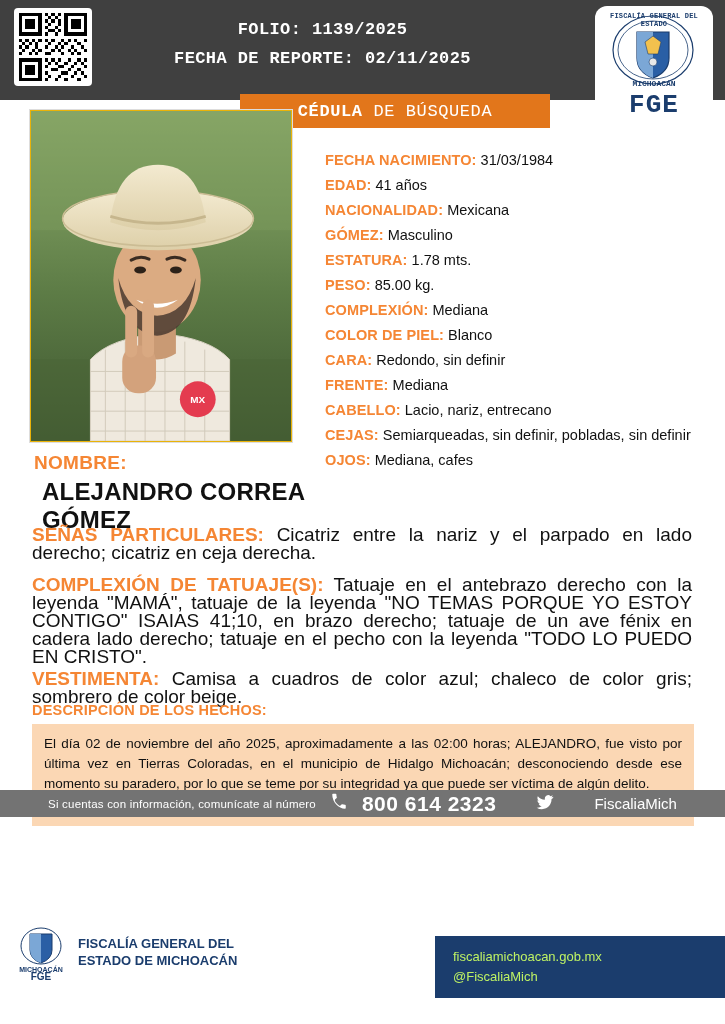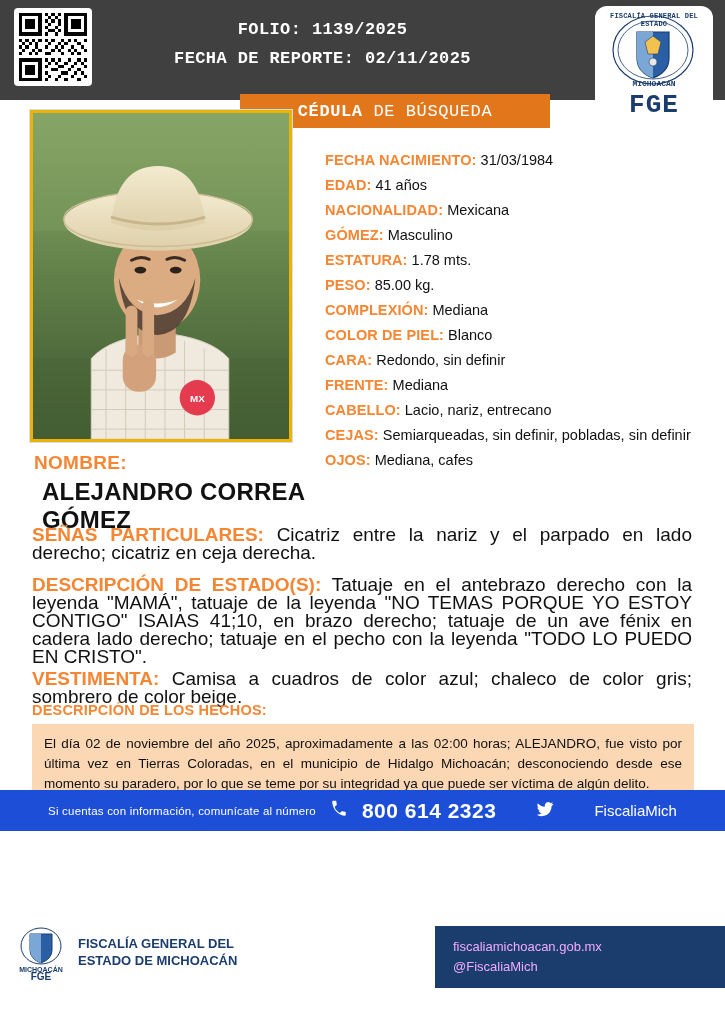--- a/index.html
+++ b/index.html
@@ -110,21 +110,21 @@
 
   
   .content { position: relative; padding: 0 0 0 0; }
 
   .photo {
     position: absolute;
     left: 30px;
     top: 10px;
     width: 262px;
     height: 332px;
-    border: 3px solid #eab308;
+    border: 1px solid #eab308;
     outline: 1px solid #ddd;
     overflow: hidden;
     background: #5b7a4a;
   }
   .photo svg { display:block; width:100%; height:100%; }
 
   .ficha {
     position: absolute;
     left: 325px;
     top: 22px;
@@ -210,22 +210,22 @@
     font-weight: bold;
     font-size: 25px;
     letter-spacing: .4px;
   }
 
   
   .contact-bar {
     position: absolute;
     left: 0; right: 0;
     top: 790px;
-    height: 41px;
-    background: #1d4ed8;
+    height: 27px;
+    background: #737373;
     display: flex;
     align-items: center;
     justify-content: center;
     gap: 14px;
     color:#fff;
   }
   .contact-bar .hint { font-size: 11.5px; letter-spacing:.2px; }
   .contact-bar .phone { font-size: 21px; font-weight:bold; letter-spacing:.5px; }
   .contact-bar .tw { font-size: 15px; margin-left: 26px; }
   .ico { display:inline-block; vertical-align:middle; }
@@ -240,23 +240,23 @@
   }
   .footer-left {
     position:absolute; left: 14px; top: 92px;
     display:flex; align-items:center; gap:10px;
   }
   .footer-crest { width: 54px; height: 56px; }
   .footer-left .ftxt {
     font-size: 13px; font-weight:bold; color:#1b3d6d; line-height: 17px;
   }
   .footer-right {
-    position:absolute; right:0; top: 94px;
+    position:absolute; right:0; top: 104px;
     width: 290px; height: 62px;
-    background:#1b3d6d; color:#f0abfc;
+    background:#1b3d6d; color:#bef264;
     display:flex; flex-direction:column; justify-content:center;
     padding-left: 18px;
     font-size: 13px; line-height: 20px;
   }
   .divider-thin {
     position:absolute; left:0; right:0; top: 832px; height: 1px; background:#e6e6e6;
   }
 </style>
 </head>
 <body>
@@ -495,21 +495,21 @@
     <div class="nombre-wrap">
       <div class="nombre-lbl">NOMBRE:</div>
       <div class="nombre-val">ALEJANDRO CORREA GÓMEZ</div>
     </div>
 
     <div class="block" id="senas">
       <span class="lbl">SEÑAS PARTICULARES:</span><span> Cicatriz entre la nariz y el parpado en lado derecho; cicatriz en ceja derecha.</span>
     </div>
 
     <div class="block" id="tatuajes">
-      <span class="lbl">DESCRIPCIÓN DE ESTADO(S):</span><span> Tatuaje en el antebrazo derecho con la leyenda "MAMÁ", tatuaje de la leyenda "NO TEMAS PORQUE YO ESTOY CONTIGO" ISAIAS 41;10, en brazo derecho; tatuaje de un ave fénix en cadera lado derecho; tatuaje en el pecho con la leyenda "TODO LO PUEDO EN CRISTO".</span>
+      <span class="lbl">COMPLEXIÓN DE TATUAJE(S):</span><span> Tatuaje en el antebrazo derecho con la leyenda "MAMÁ", tatuaje de la leyenda "NO TEMAS PORQUE YO ESTOY CONTIGO" ISAIAS 41;10, en brazo derecho; tatuaje de un ave fénix en cadera lado derecho; tatuaje en el pecho con la leyenda "TODO LO PUEDO EN CRISTO".</span>
     </div>
 
     <div class="block" id="vestimenta">
       <span class="lbl">VESTIMENTA:</span><span> Camisa a cuadros de color azul; chaleco de color gris; sombrero de color beige.</span>
     </div>
 
     <div class="hechos-title">DESCRIPCIÓN DE LOS HECHOS:</div>
     <div class="hechos-box">El día 02 de noviembre del año 2025, aproximadamente a las 02:00 horas; ALEJANDRO, fue visto por última vez en Tierras Coloradas, en el municipio de Hidalgo Michoacán; desconociendo desde ese momento su paradero, por lo que se teme por su integridad ya que puede ser víctima de algún delito.</div>
 
     <div class="ayudanos">¡AYÚDANOS A LOCALIZARLO!</div>

